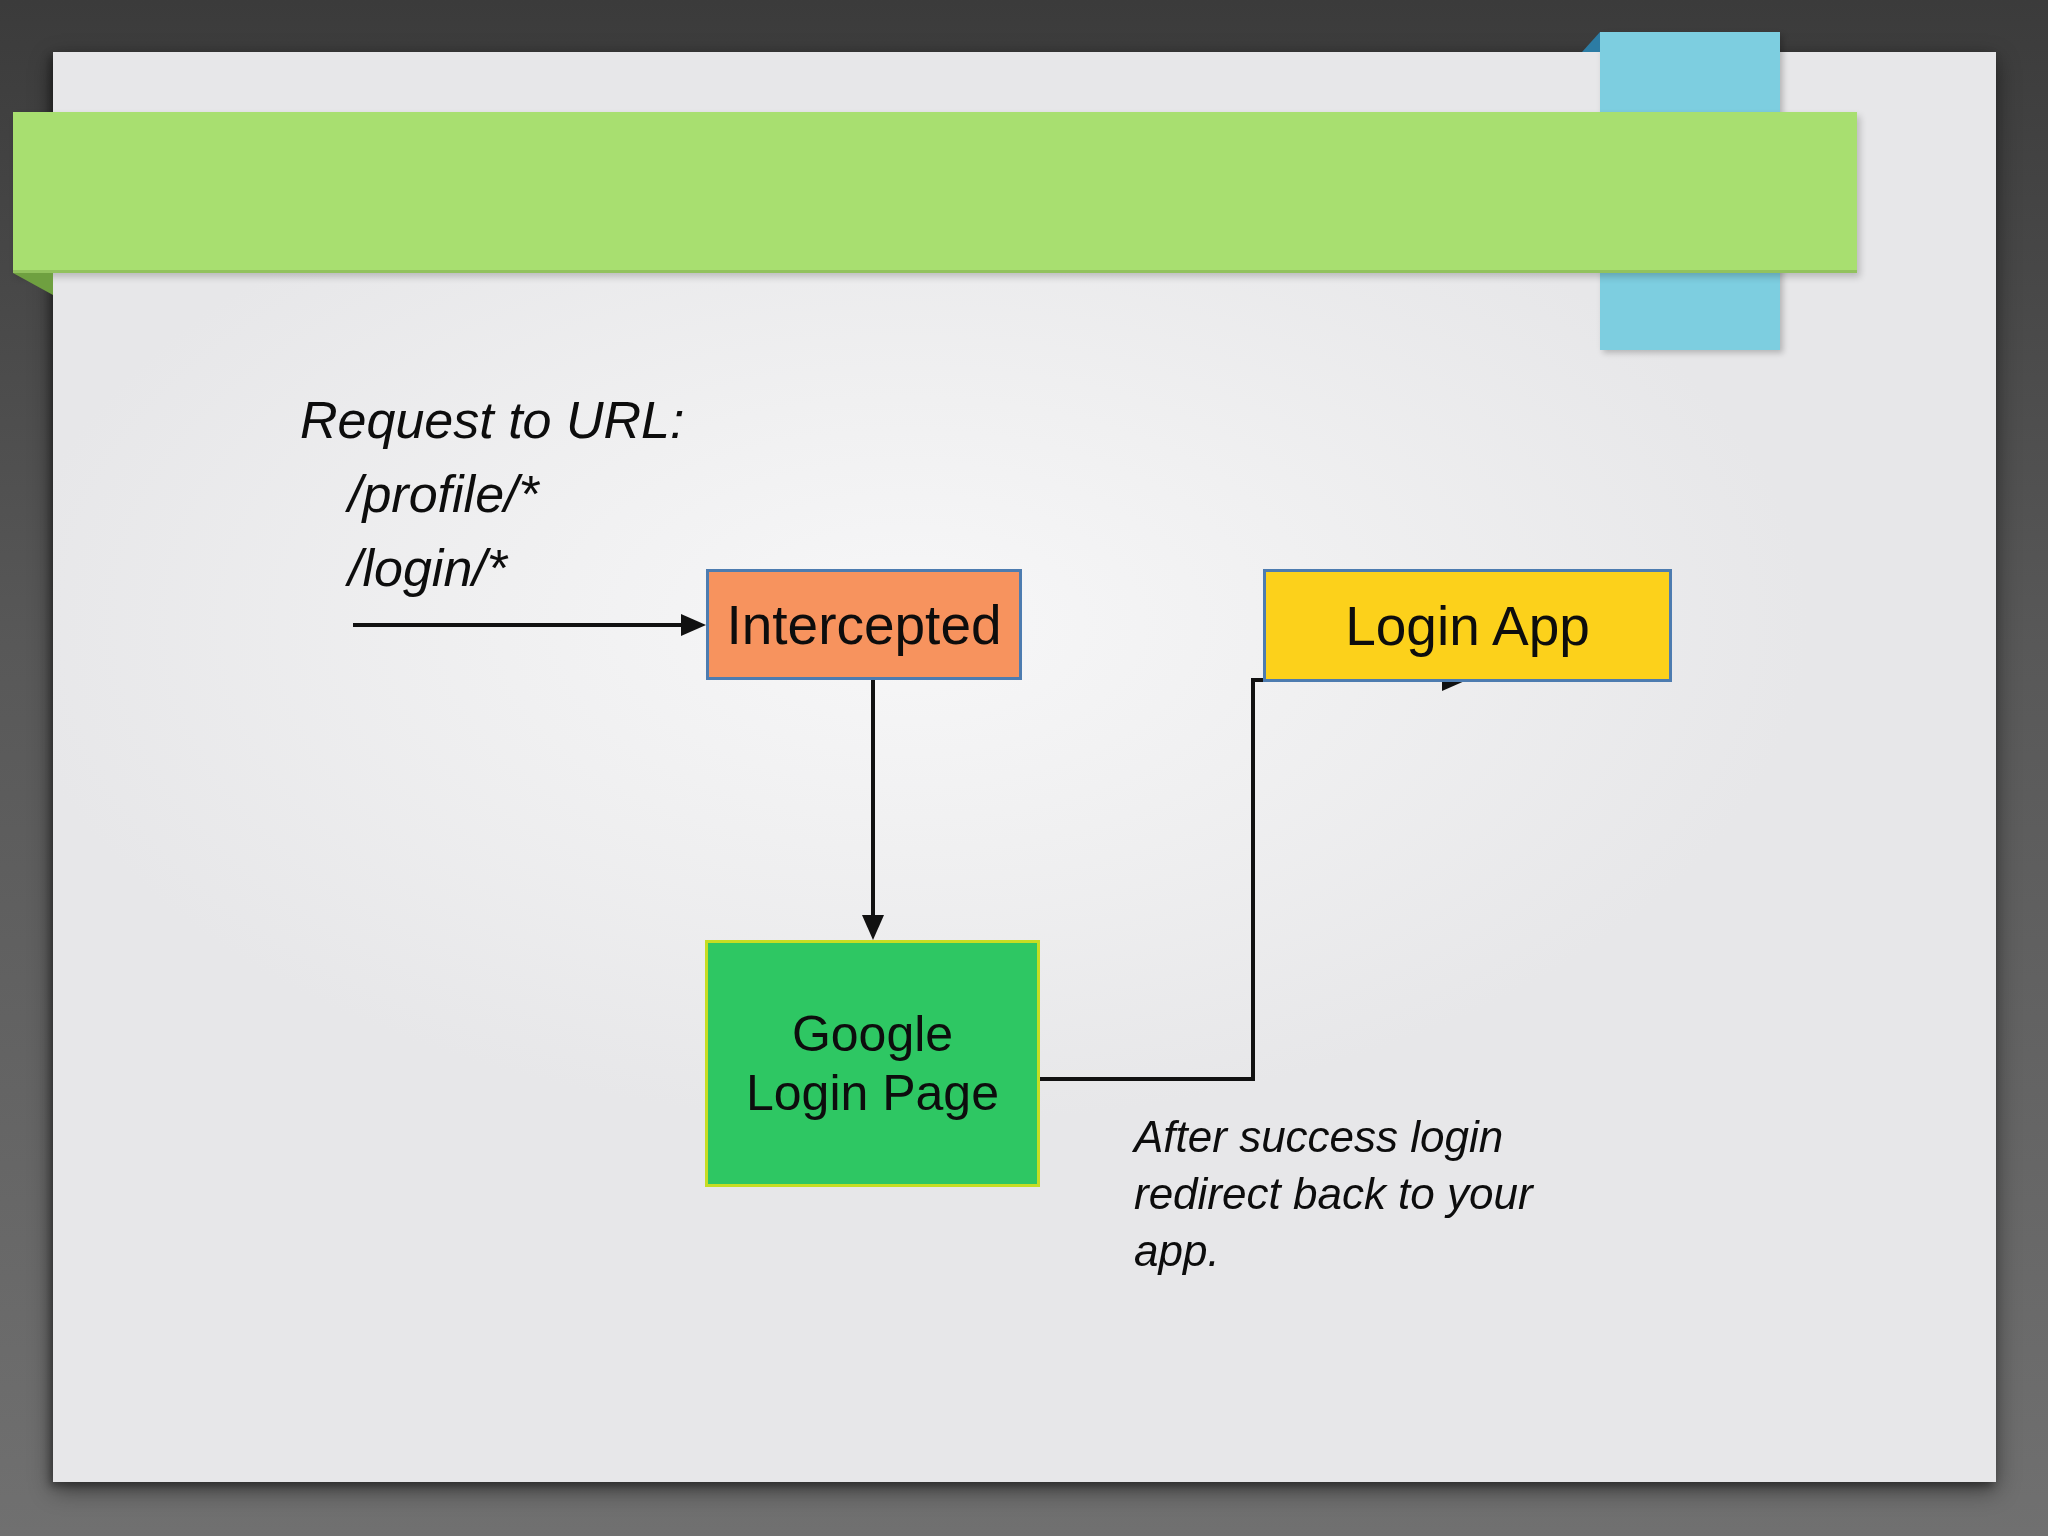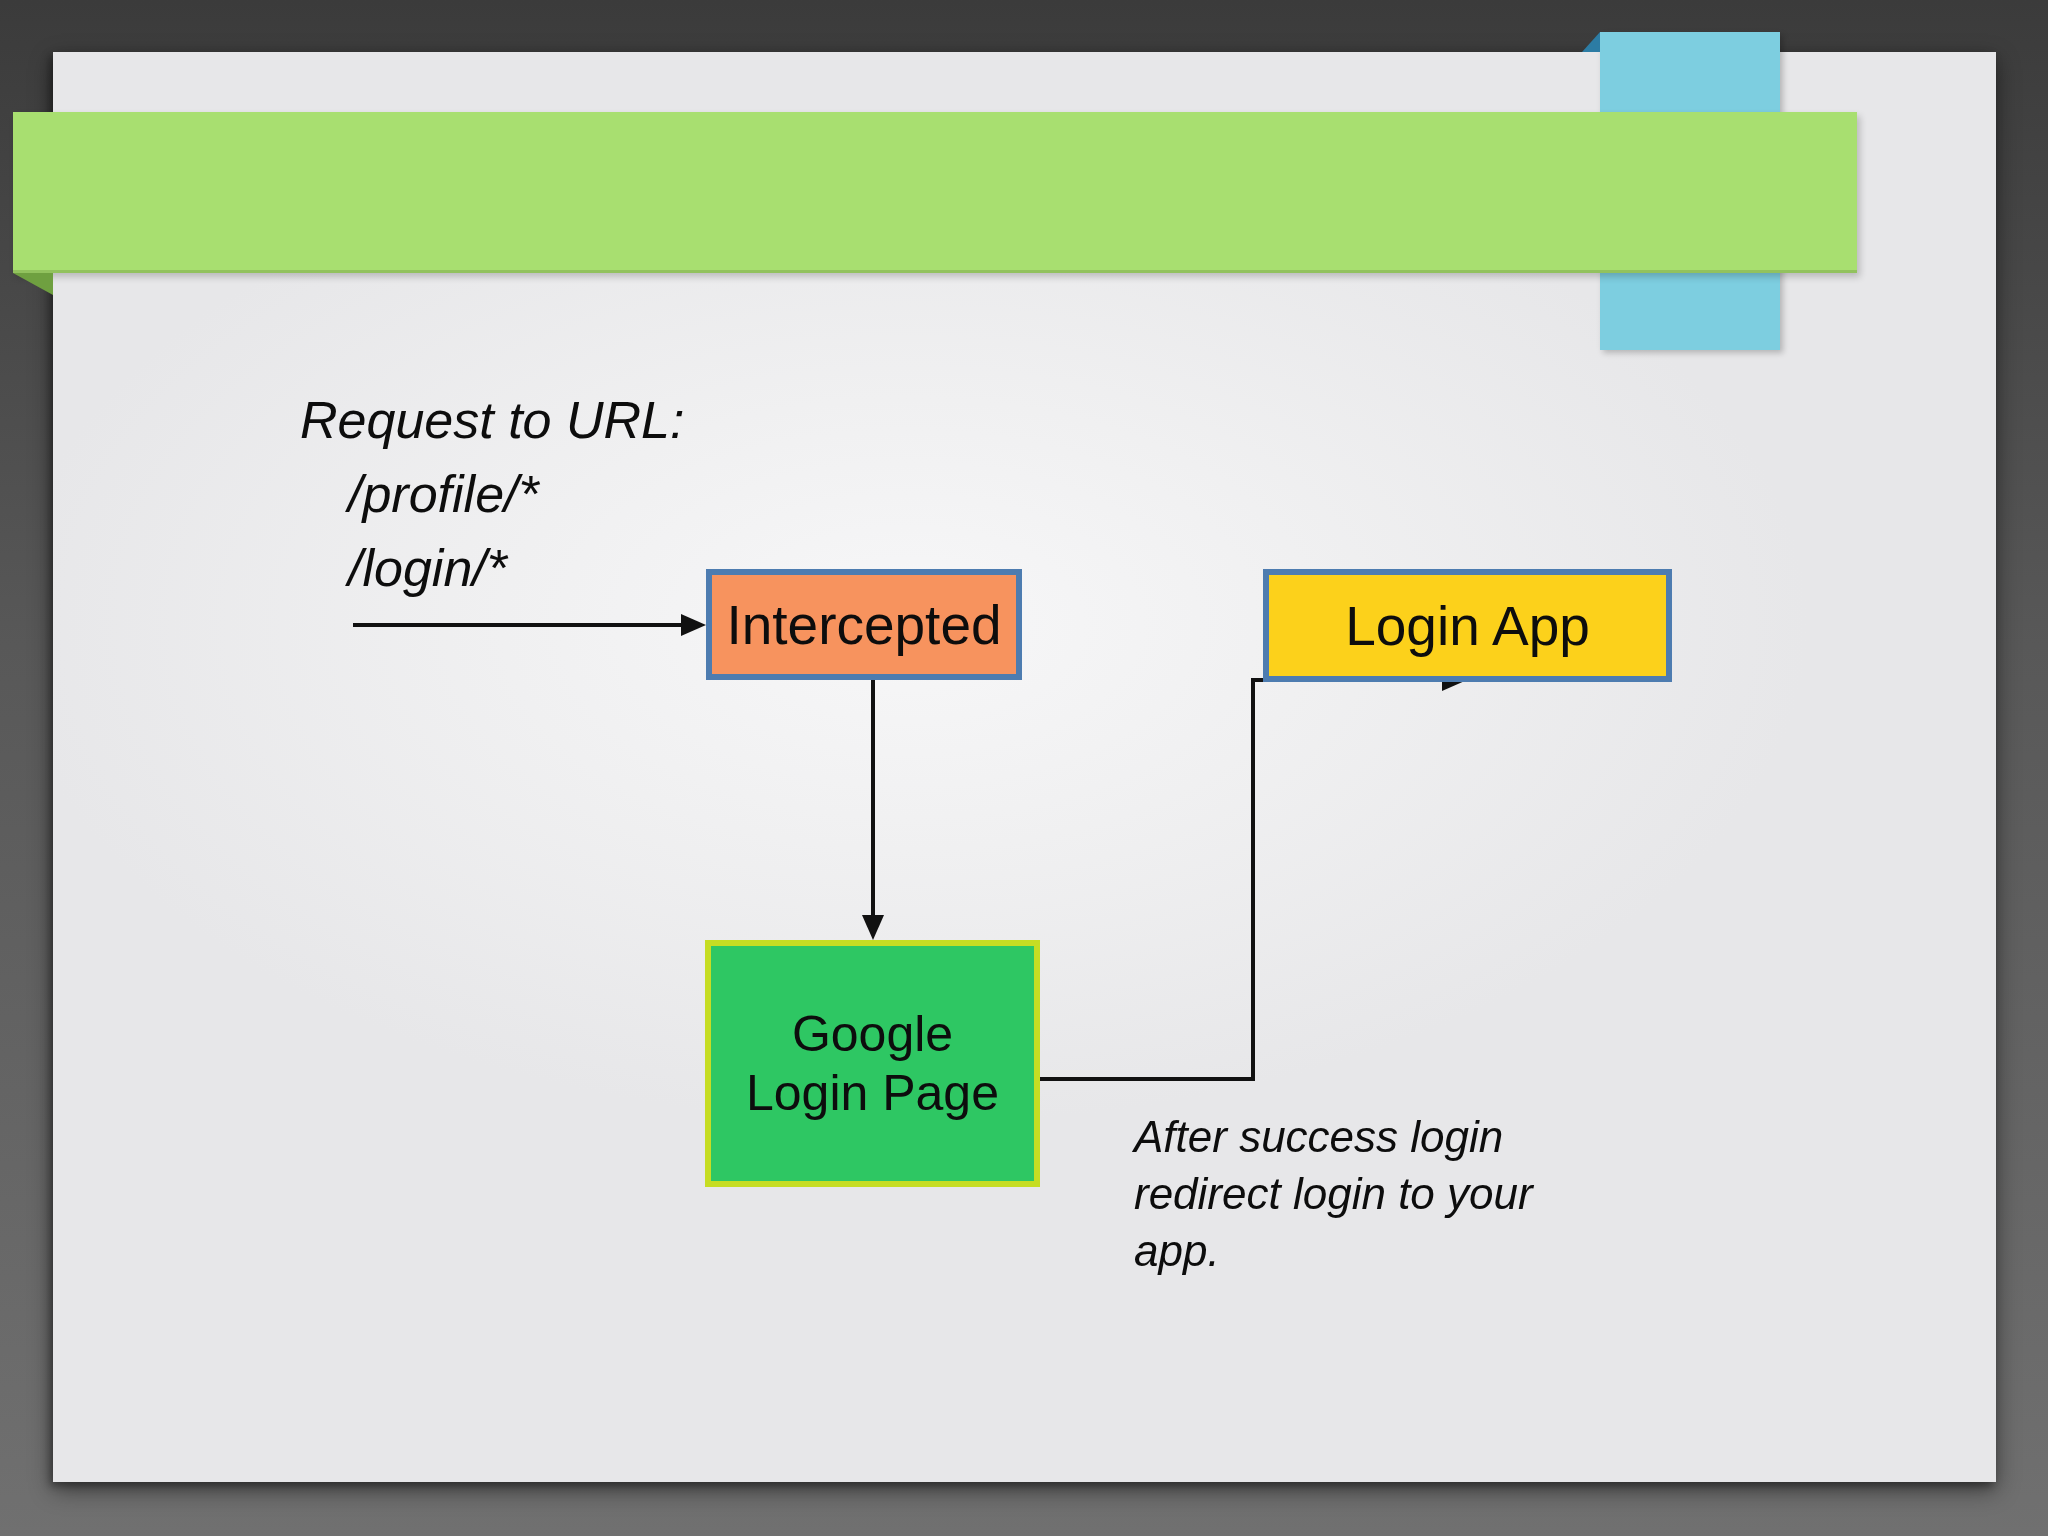--- a/index.html
+++ b/index.html
@@ -53,21 +53,21 @@
   .txt { position: absolute; white-space: nowrap; font-style: italic; }
   .request-text { left: 300px; top: 383px; font-size: 52px; line-height: 74px; }
   .request-text .indent { margin-left: 48px; }
   .caption-text { left: 1134px; top: 1108px; font-size: 44px; line-height: 57px; }
 
   .node {
     position: absolute;
     display: flex; align-items: center; justify-content: center;
     flex-direction: column;
     font-size: 55px; line-height: 60px;
-    border: 6px solid #701a75;
+    border: 3px solid #701a75;
     text-align: center;
   }
   .node-intercepted { left: 706px; top: 569px; width: 316px; height: 111px; }
   .node-google { left: 705px; top: 940px; width: 335px; height: 247px; font-size: 50px; line-height: 59px; }
   .node-yourapp { left: 1263px; top: 569px; width: 409px; height: 113px; }
 
   .seg { position: absolute; background: var(--arrow-color, #111); }
   .seg-request    { left: 353px;  top: 623px; width: 331px;  height: 4px; }
   .seg-down       { left: 871px;  top: 680px; width: 4px;    height: 238px; }
   .seg-conn-a     { left: 1040px; top: 1077px; width: 215px; height: 4px; }
@@ -118,17 +118,17 @@
   <div class="seg seg-conn-b"></div>
   <div class="seg seg-conn-c"></div>
   <div class="head head-right head-into-app"></div>
 
   <div class="node node-yourapp" style="background: rgb(252, 209, 27); border-color: rgb(77, 124, 176);">
     <span>Login App</span>
   </div>
 
   <div class="txt caption-text">
     <div>After success login</div>
-    <div>redirect login to your</div>
+    <div>redirect back to your</div>
     <div>app.</div>
   </div>
 
 </div>
 
 </body></html>

